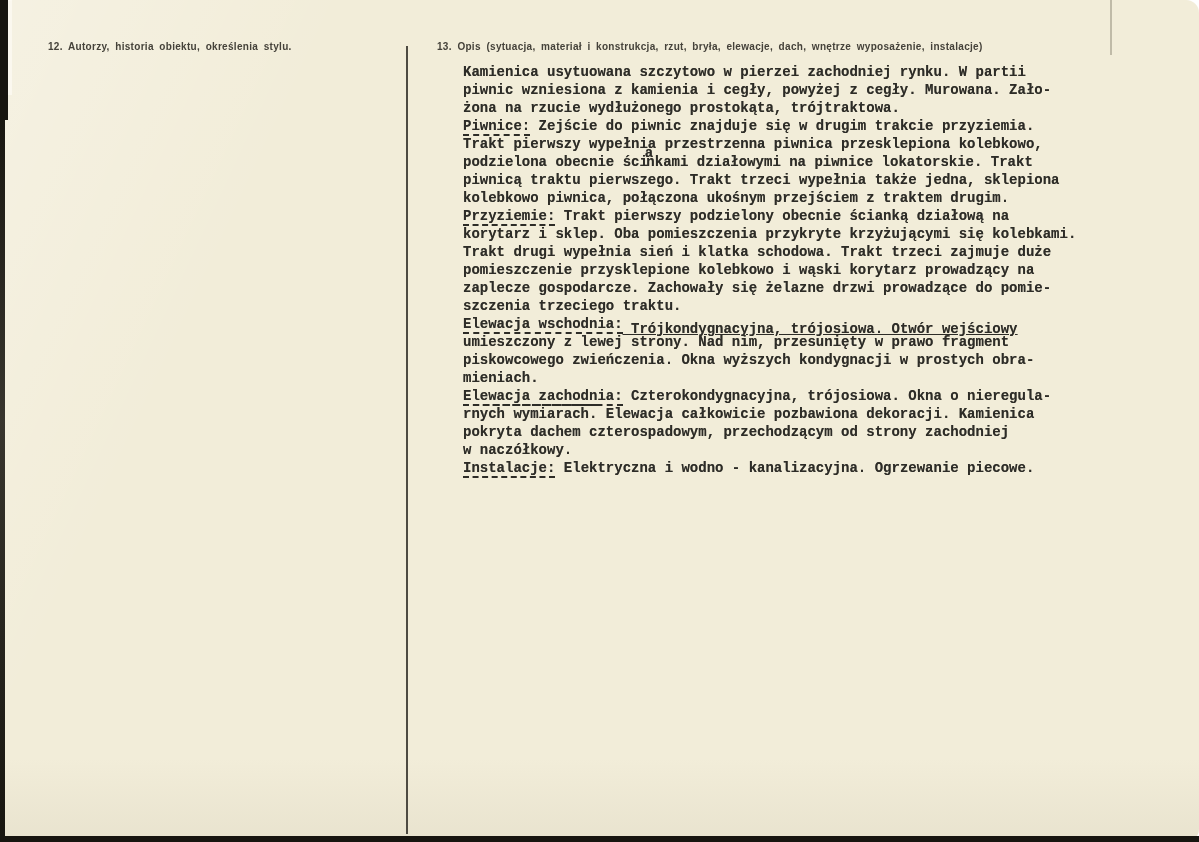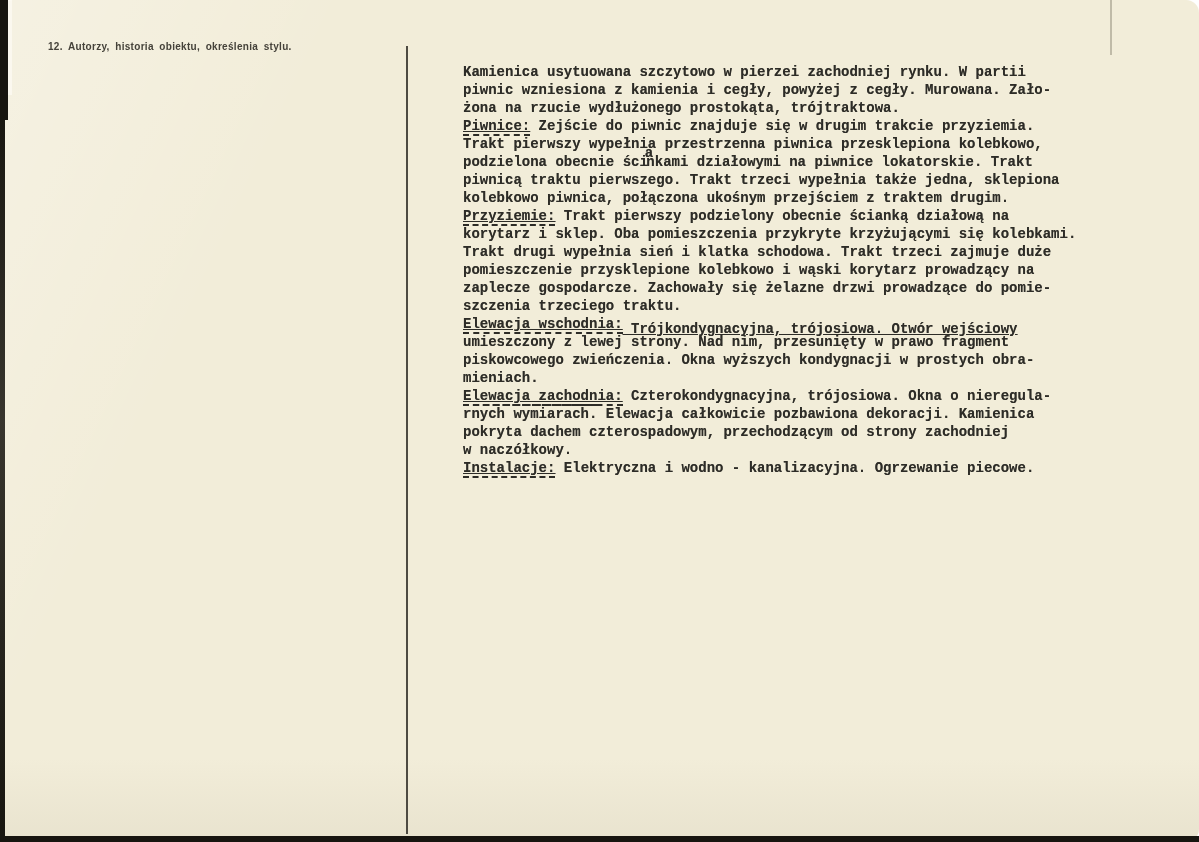--- a/index.html
+++ b/index.html
@@ -55,21 +55,21 @@
     width: 734px;
     font-family: "Liberation Mono", "DejaVu Sans Mono", monospace;
     font-size: 14px;
     line-height: 18px;
     font-weight: bold;
     color: var(--ink);
     white-space: pre;
     text-shadow: 0 0 0.5px rgba(45,44,39,0.55);
   }
   .line { height: 18px; }
-  .u  { border-bottom: 2px dashed var(--ink); text-decoration: underline; }           
+  .u  { border-bottom: 2px dashed var(--ink); }           
   .ou { border-top: 2px dashed var(--ink); }              
   .low { position: relative; top: 5px; text-decoration: underline; }                  
   .sup {                                                  
     position: relative;
     top: -9px;
     margin-left: -3px;
     margin-right: -6.9px;
   }
   
   .edge-left {
@@ -101,20 +101,21 @@
     left: 1110px; top: 0;
     width: 1.5px; height: 55px;
     background: rgba(100, 95, 78, 0.35);
   }
 </style>
 </head>
 <body>
 
 <div class="page">
   <div class="hdr hdr-left">12. Autorzy, historia obiektu, określenia stylu.</div>
+  <div class="hdr hdr-right">13. Opis (sytuacja, materiał i konstrukcja, rzut, bryła, elewacje, dach, wnętrze wyposażenie, instalacje)</div>
   <div class="divider"></div>
   <div class="typed" id="typed-text"><div class="line"><span>Kamienica usytuowana szczytowo w pierzei zachodniej rynku. W partii</span></div><div class="line"><span>piwnic wzniesiona z kamienia i cegły, powyżej z cegły. Murowana. Zało-</span></div><div class="line"><span>żona na rzucie wydłużonego prostokąta, trójtraktowa.</span></div><div class="line"><span class="u">Piwnice:</span><span> Zejście do piwnic znajduje się w drugim trakcie przyziemia.</span></div><div class="line"><span>Trakt pierwszy wypełnia przestrzenna piwnica przesklepiona kolebkowo,</span></div><div class="line"><span>podzielona obecnie ści</span><span class="sup">a</span><span>nkami działowymi na piwnice lokatorskie. Trakt</span></div><div class="line"><span>piwnicą traktu pierwszego. Trakt trzeci wypełnia także jedna, sklepiona</span></div><div class="line"><span>kolebkowo piwnica, połączona ukośnym przejściem z traktem drugim.</span></div><div class="line"><span class="u">Przyziemie:</span><span> Trakt pierwszy podzielony obecnie ścianką działową na</span></div><div class="line"><span>korytarz i sklep. Oba pomieszczenia przykryte krzyżującymi się kolebkami.</span></div><div class="line"><span>Trakt drugi wypełnia sień i klatka schodowa. Trakt trzeci zajmuje duże</span></div><div class="line"><span>pomieszczenie przysklepione kolebkowo i wąski korytarz prowadzący na</span></div><div class="line"><span>zaplecze gospodarcze. Zachowały się żelazne drzwi prowadzące do pomie-</span></div><div class="line"><span>szczenia trzeciego traktu.</span></div><div class="line"><span class="u">Elewacja wschodnia:</span><span class="low"> Trójkondygnacyjna, trójosiowa. Otwór wejściowy</span></div><div class="line"><span>umieszczony z lewej strony. Nad nim, przesunięty w prawo fragment</span></div><div class="line"><span>piskowcowego zwieńczenia. Okna wyższych kondygnacji w prostych obra-</span></div><div class="line"><span>mieniach.</span></div><div class="line"><span class="u">Elewacja zachodnia:</span><span> Czterokondygnacyjna, trójosiowa. Okna o nieregula-</span></div><div class="line"><span class="ou">rnych wymiarach.</span><span> Elewacja całkowicie pozbawiona dekoracji. Kamienica</span></div><div class="line"><span>pokryta dachem czterospadowym, przechodzącym od strony zachodniej</span></div><div class="line"><span>w naczółkowy.</span></div><div class="line"><span class="u">Instalacje:</span><span> Elektryczna i wodno - kanalizacyjna. Ogrzewanie piecowe.</span></div></div>
   <div class="edge-left"></div>
   <div class="edge-left-top"></div>
   <div class="edge-sliver"></div>
   <div class="edge-bottom"></div>
   <div class="crease"></div>
 </div>
 
 </body></html>

